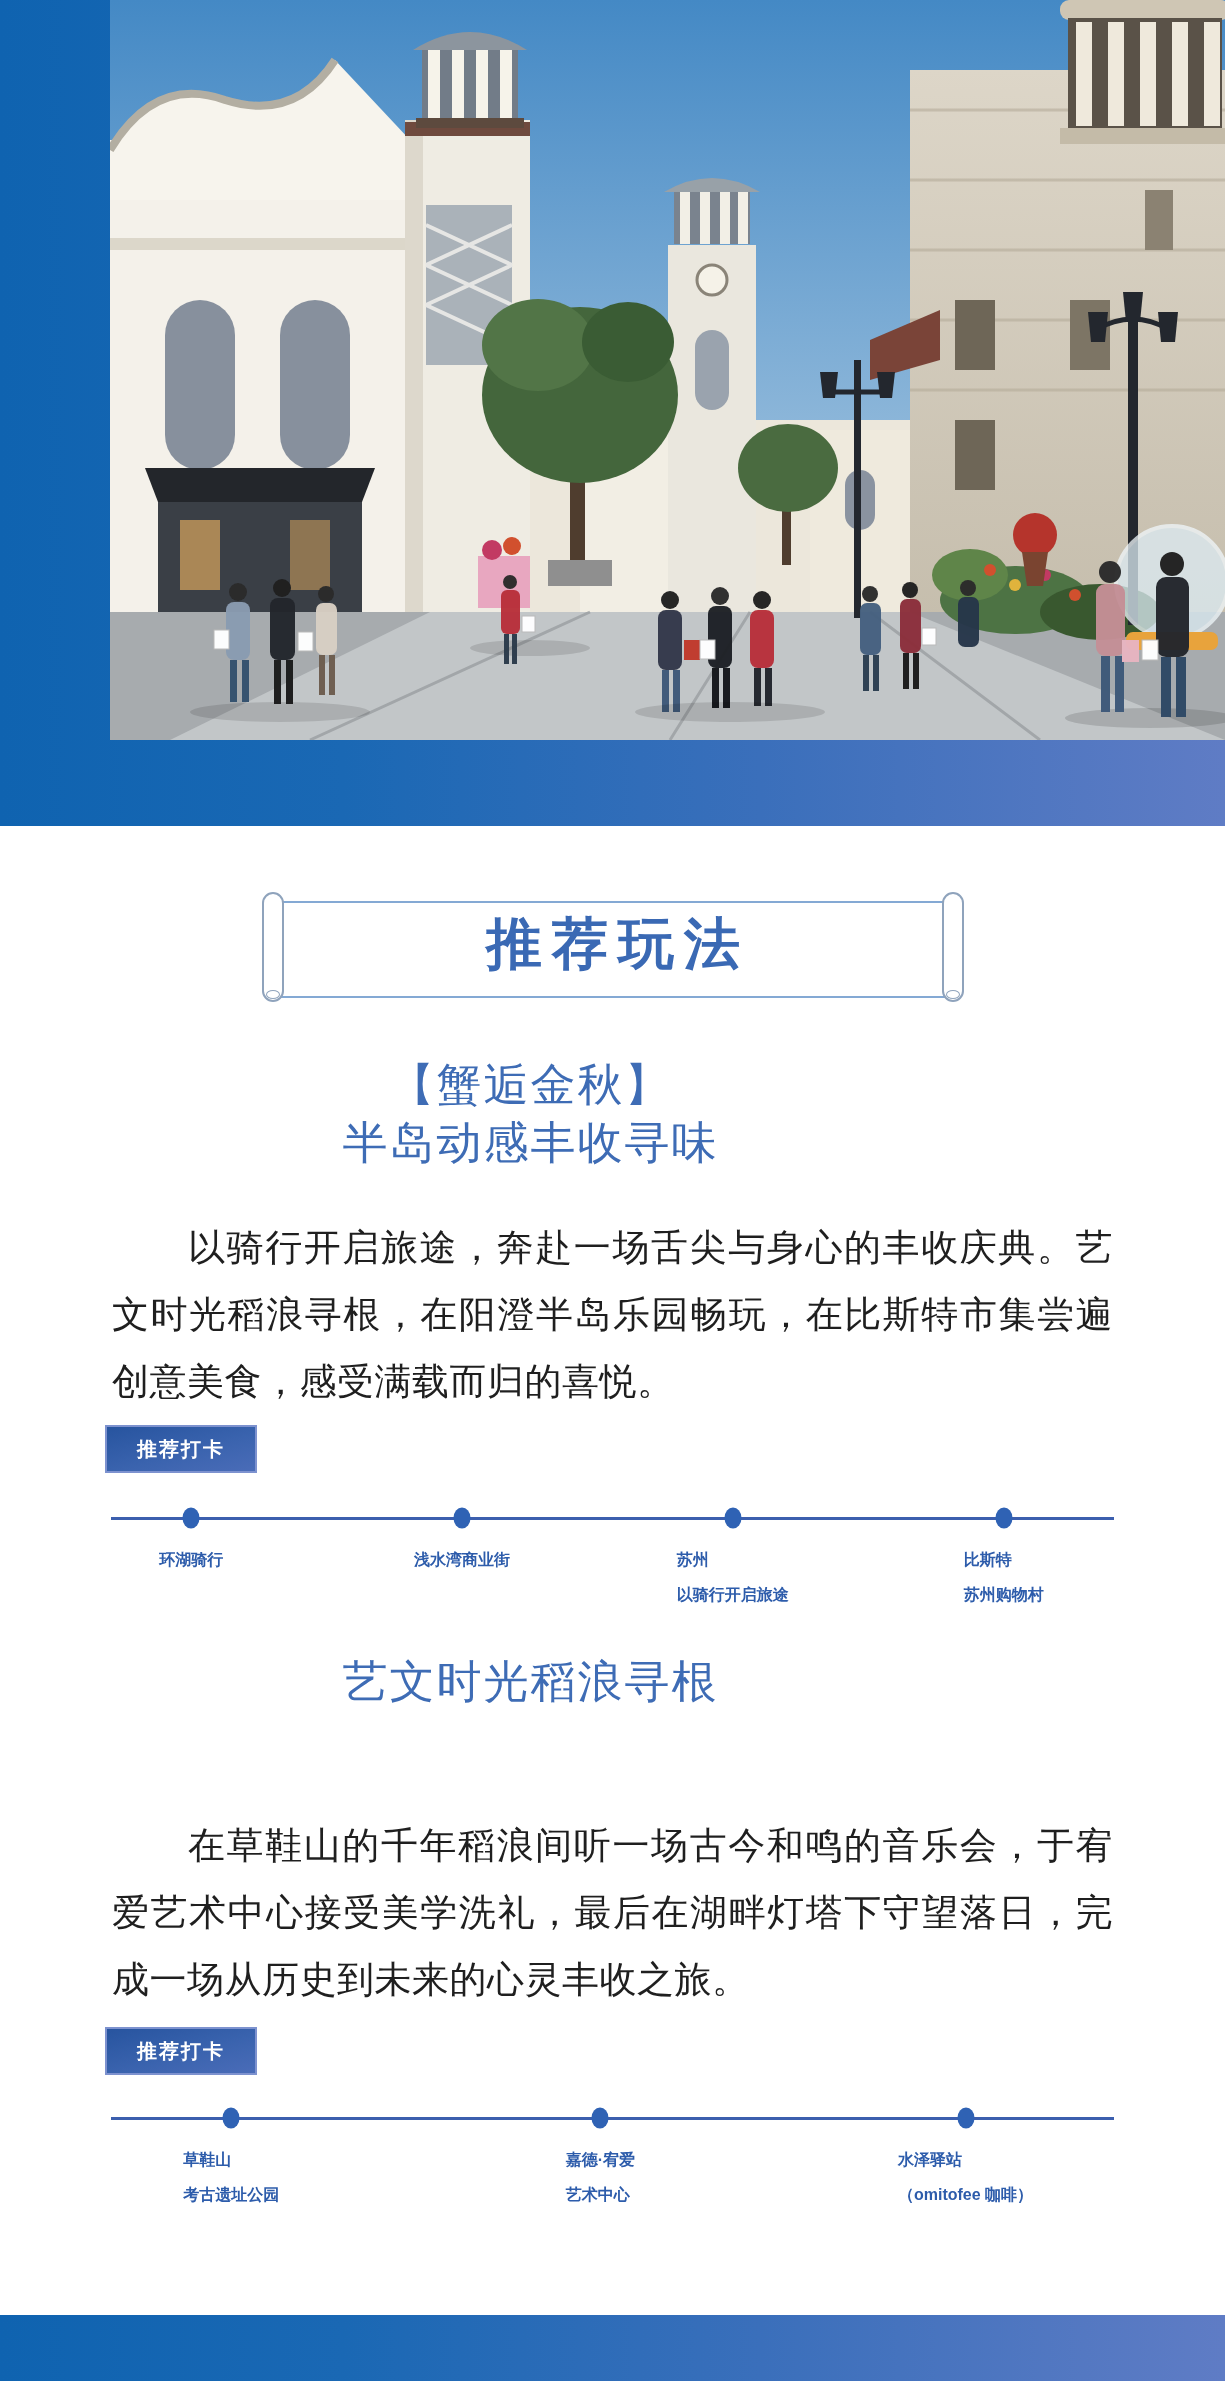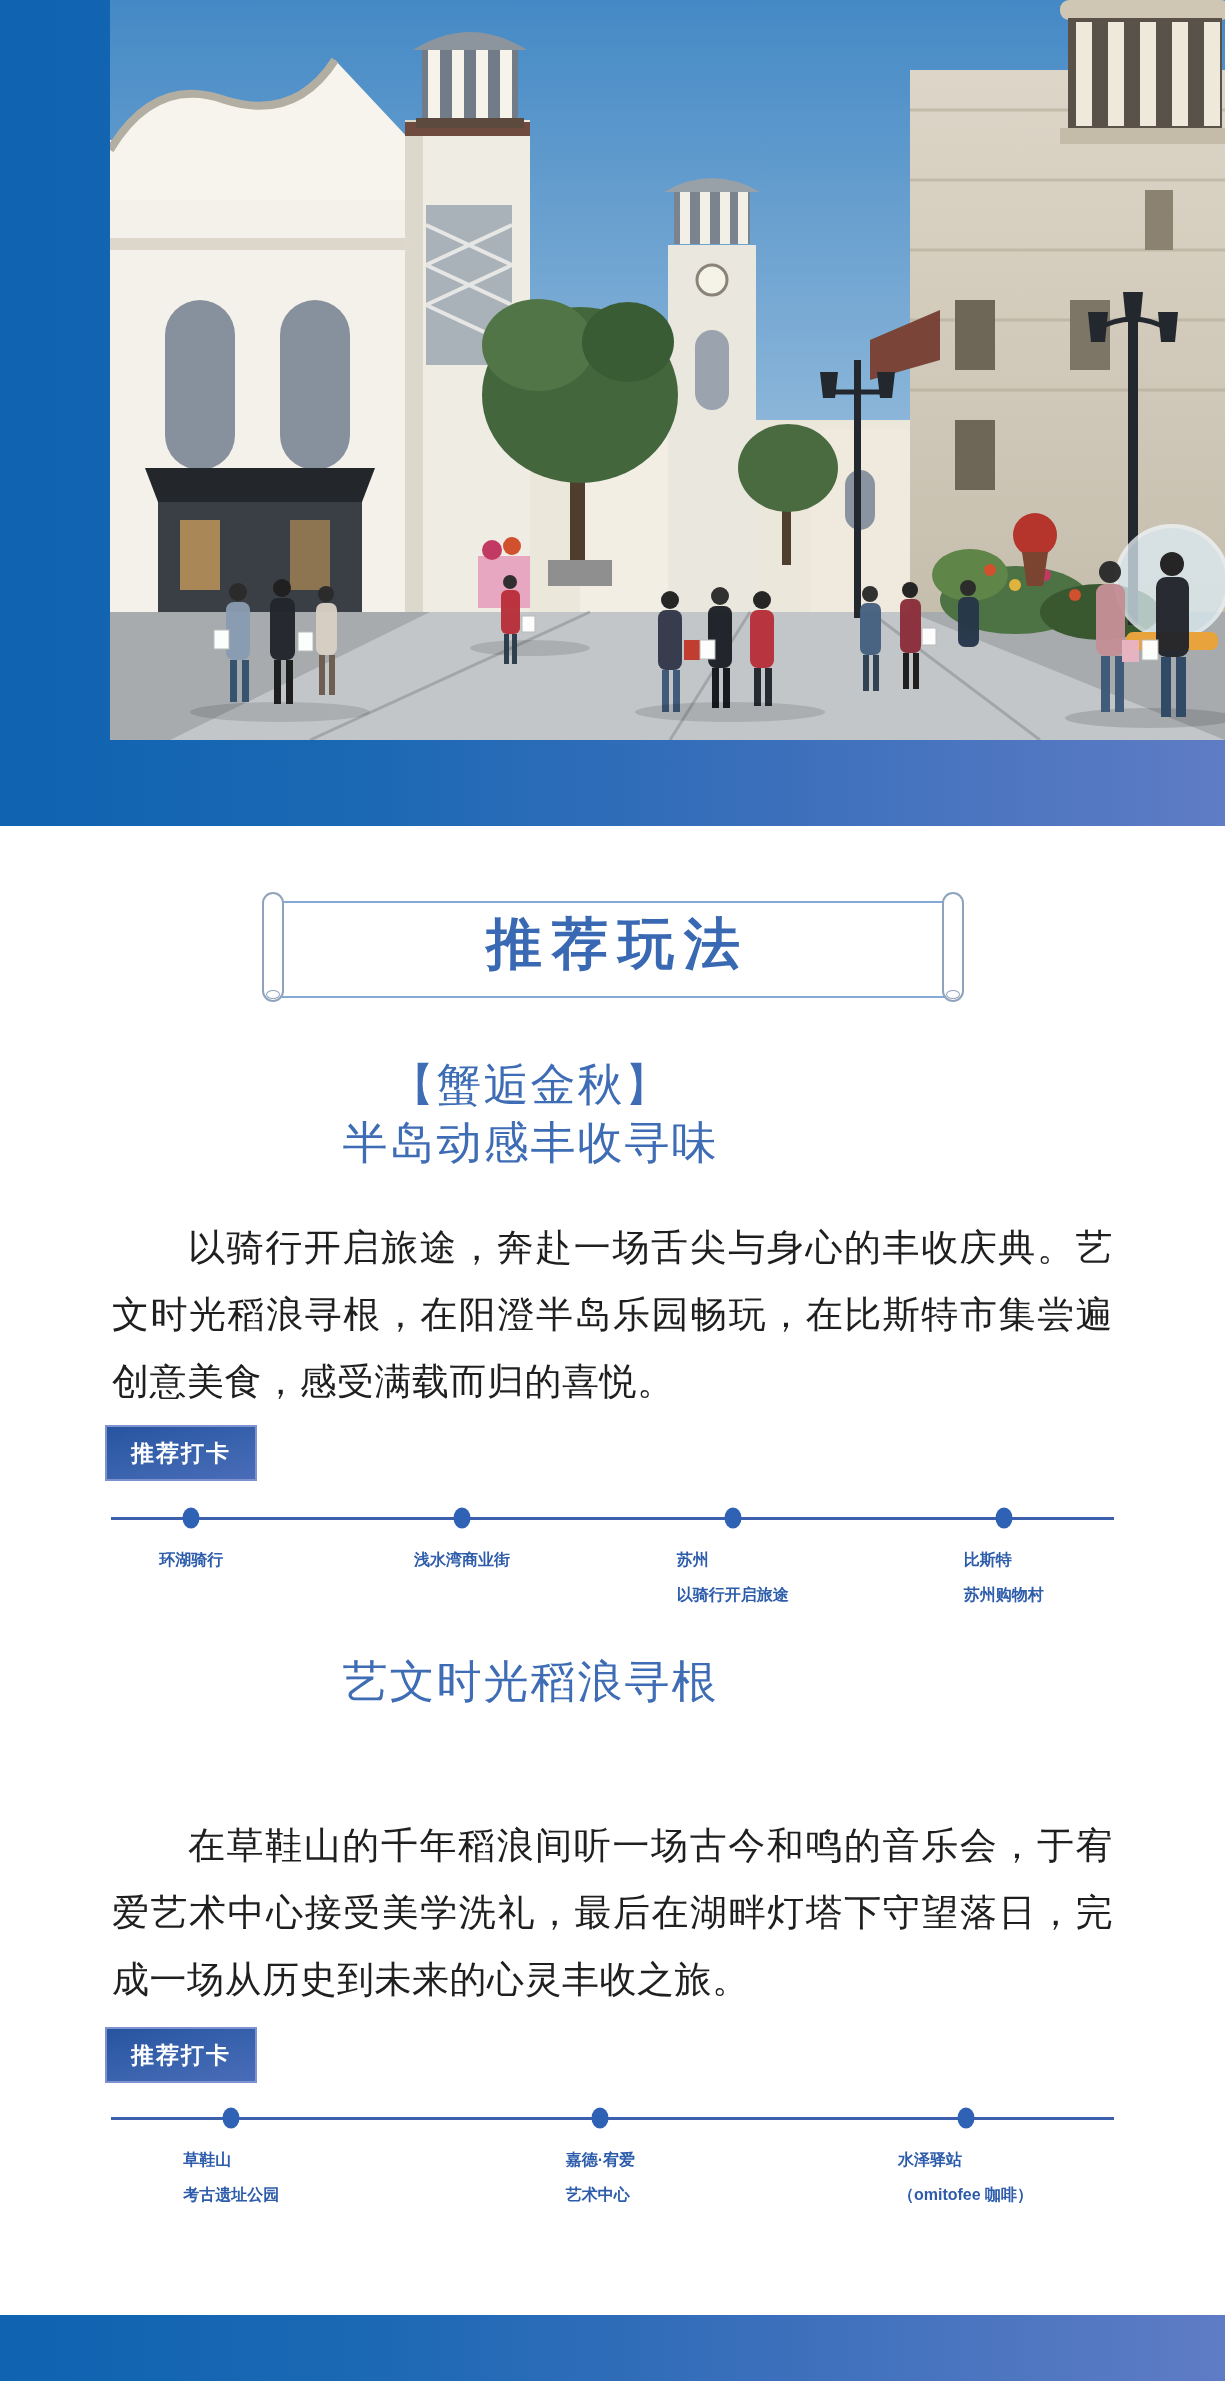--- a/index.html
+++ b/index.html
@@ -55,24 +55,24 @@
   .body-para{
     position:absolute;left:112px;width:1001px;margin:0;
     color:#1f1f1f;font-size:37px;line-height:67px;
     text-align:justify;text-justify:inter-ideograph;
     text-indent:76px;letter-spacing:0.5px;
   }
   #para-1{top:1214px;}
   #para-2{top:1812px;}
   
   .badge{
-    position:absolute;left:105px;width:152px;height:56px;
+    position:absolute;left:105px;width:152px;height:48px;
     background:linear-gradient(165deg,#27549f 0%,#3a63ae 55%,#4a6cb8 100%);
     border:2px solid #7d92cf;box-sizing:border-box;
-    color:#ffffff;font-size:23px;font-weight:bold;letter-spacing:2px;
+    color:#ffffff;font-size:20px;font-weight:bold;letter-spacing:2px;
     display:flex;align-items:center;justify-content:center;
   }
   #badge-1{top:1425px;}
   #badge-2{top:2027px;}
   
   .timeline{
     position:absolute;left:111px;width:1003px;height:130px;
   }
   #timeline-1{top:1500px;}
   #timeline-2{top:2100px;}

